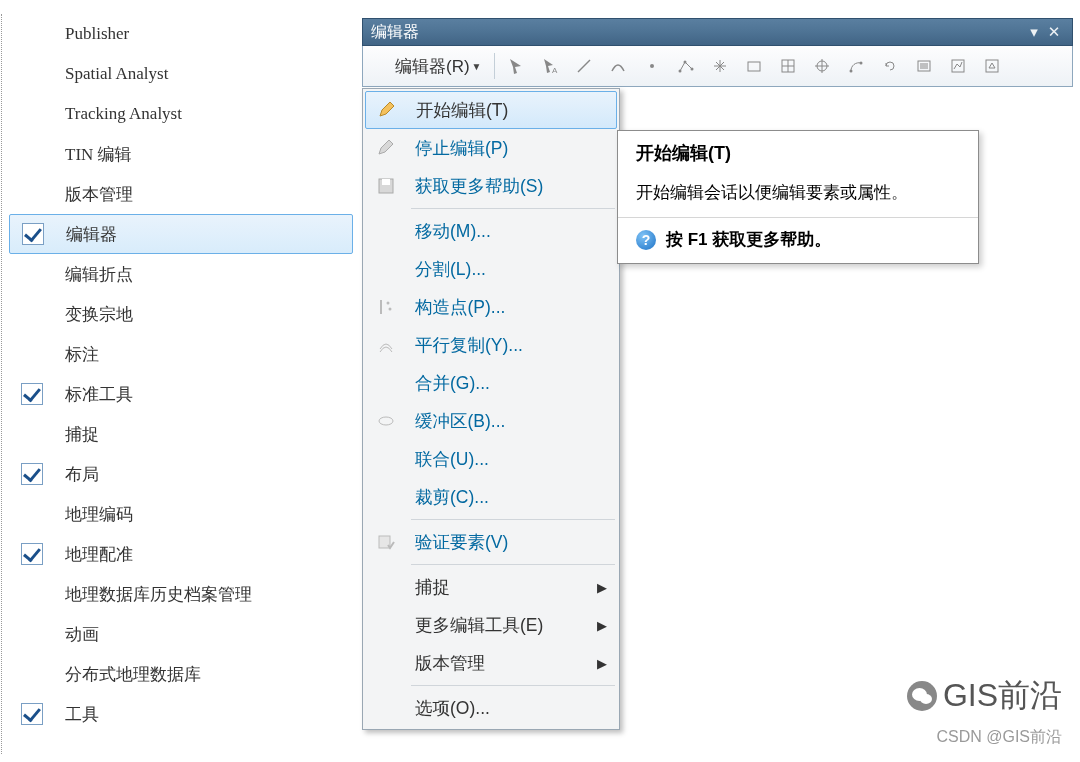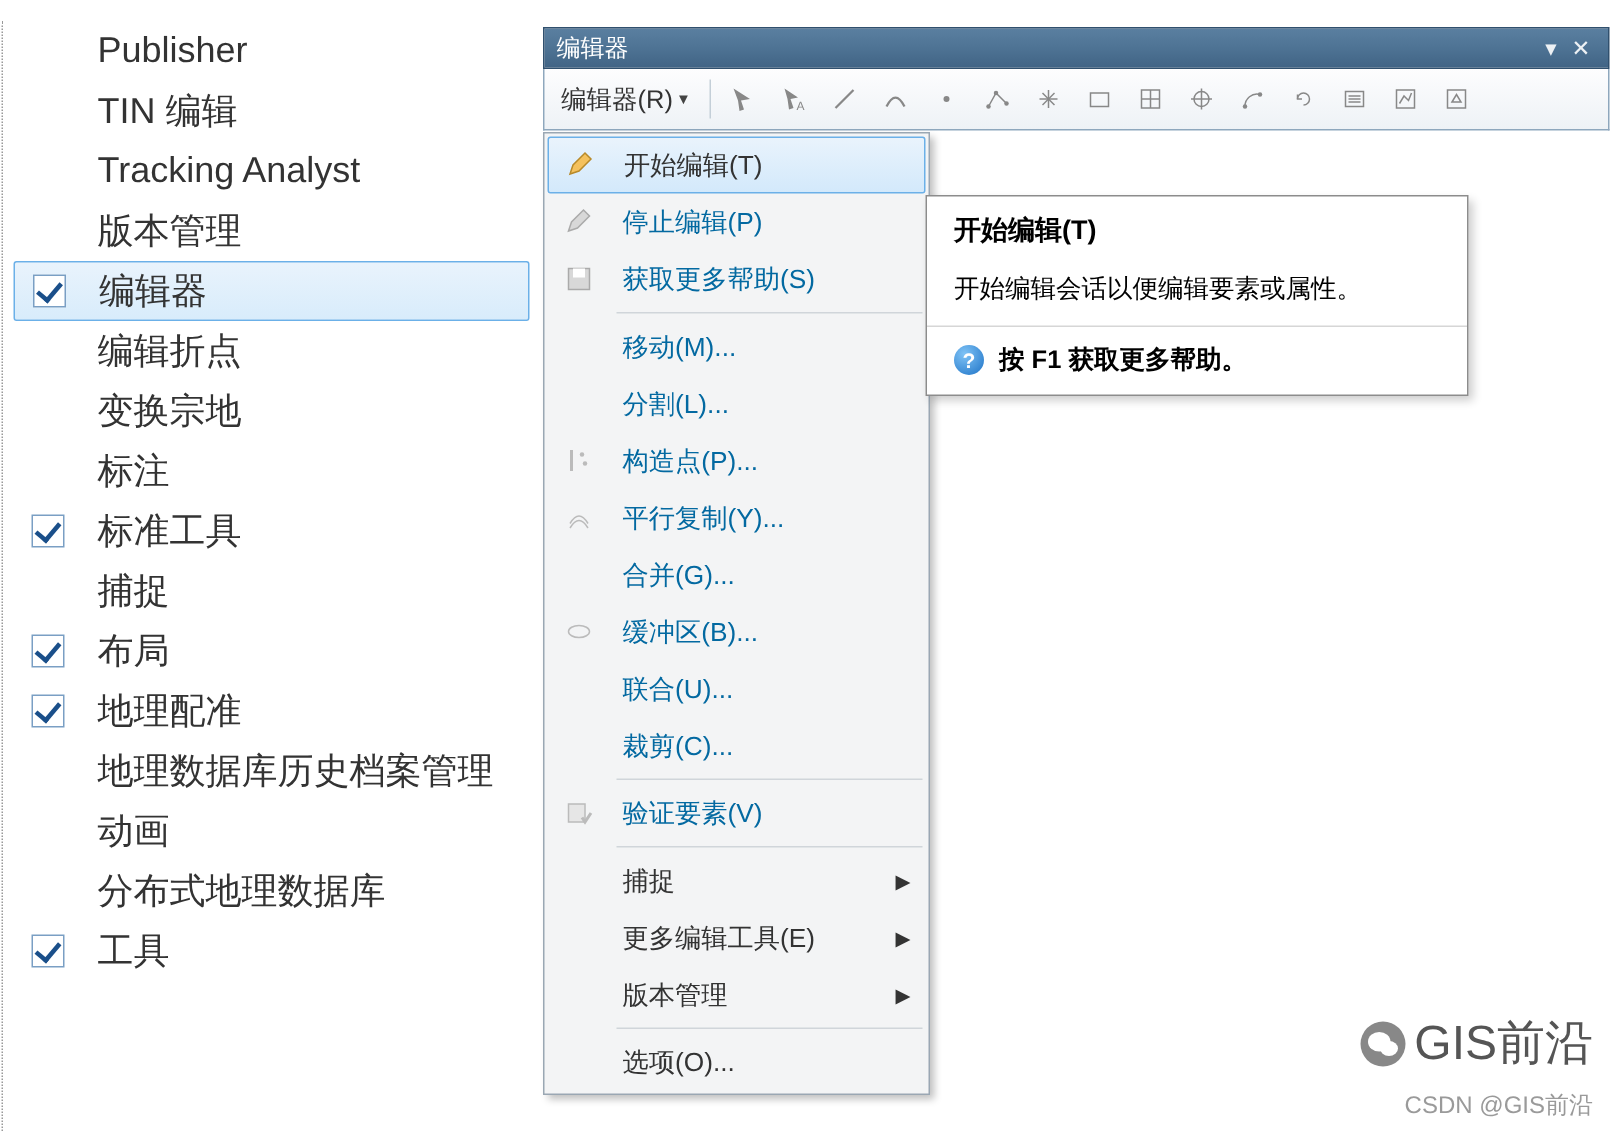--- a/index.html
+++ b/index.html
@@ -50,22 +50,23 @@
       border-width: 0 3px 3px 0;
       transform: rotate(40deg);
     }
     .tree-item .checkbox.nocheck { visibility: hidden; }
     .tree-item.selected {
       background: linear-gradient(#e9f3fc, #d8ecfb);
       border: 1px solid #6bb0e8;
       border-radius: 2px;
     }
     .tree-item span.label {
-      font-size: 24px;
+      font-size: 17px;
       color: #333;
+      font-family: Liberation Serif, serif;
     }
     .tree-vert-line {
       position: absolute;
       left: 1px;
       top: 14px;
       width: 0;
       height: 740px;
       border-left: 1px dotted #999;
     }
 
@@ -94,21 +95,21 @@
       font-size: 15px;
     }
 
     .editor-toolbar {
       height: 41px;
       border: 1px solid #8ea7bd;
       border-top: none;
       background: linear-gradient(#fdfdfe, #eef2f6);
       display: flex;
       align-items: center;
-      padding: 0 0;
+      padding: 0 21px;
       gap: 3px;
     }
     .tb-btn {
       height: 32px;
       min-width: 32px;
       display: flex;
       align-items: center;
       justify-content: center;
       border: 1px solid transparent;
       color: #888;
@@ -248,25 +249,29 @@
 
 <div class="tree-vert-line"></div>
 
 <div class="tree-panel" id="tree">
     <div class="tree-item">
       <div class="checkbox nocheck"></div>
       <span class="label">Publisher</span>
     </div>
     <div class="tree-item">
       <div class="checkbox nocheck"></div>
+      <span class="label">Spatial Analyst</span>
+    </div>
+    <div class="tree-item">
+      <div class="checkbox nocheck"></div>
+      <span class="label">Tracking Analyst</span>
+    </div>
+    <div class="tree-item">
+      <div class="checkbox nocheck"></div>
       <span class="label">TIN 编辑</span>
-    </div>
-    <div class="tree-item">
-      <div class="checkbox nocheck"></div>
-      <span class="label">Tracking Analyst</span>
     </div>
     <div class="tree-item">
       <div class="checkbox nocheck"></div>
       <span class="label">版本管理</span>
     </div>
     <div class="tree-item selected">
       <div class="checkbox checked"></div>
       <span class="label">编辑器</span>
     </div>
     <div class="tree-item">
@@ -285,20 +290,24 @@
       <div class="checkbox checked"></div>
       <span class="label">标准工具</span>
     </div>
     <div class="tree-item">
       <div class="checkbox nocheck"></div>
       <span class="label">捕捉</span>
     </div>
     <div class="tree-item">
       <div class="checkbox checked"></div>
       <span class="label">布局</span>
+    </div>
+    <div class="tree-item">
+      <div class="checkbox nocheck"></div>
+      <span class="label">地理编码</span>
     </div>
     <div class="tree-item">
       <div class="checkbox checked"></div>
       <span class="label">地理配准</span>
     </div>
     <div class="tree-item">
       <div class="checkbox nocheck"></div>
       <span class="label">地理数据库历史档案管理</span>
     </div>
     <div class="tree-item">

